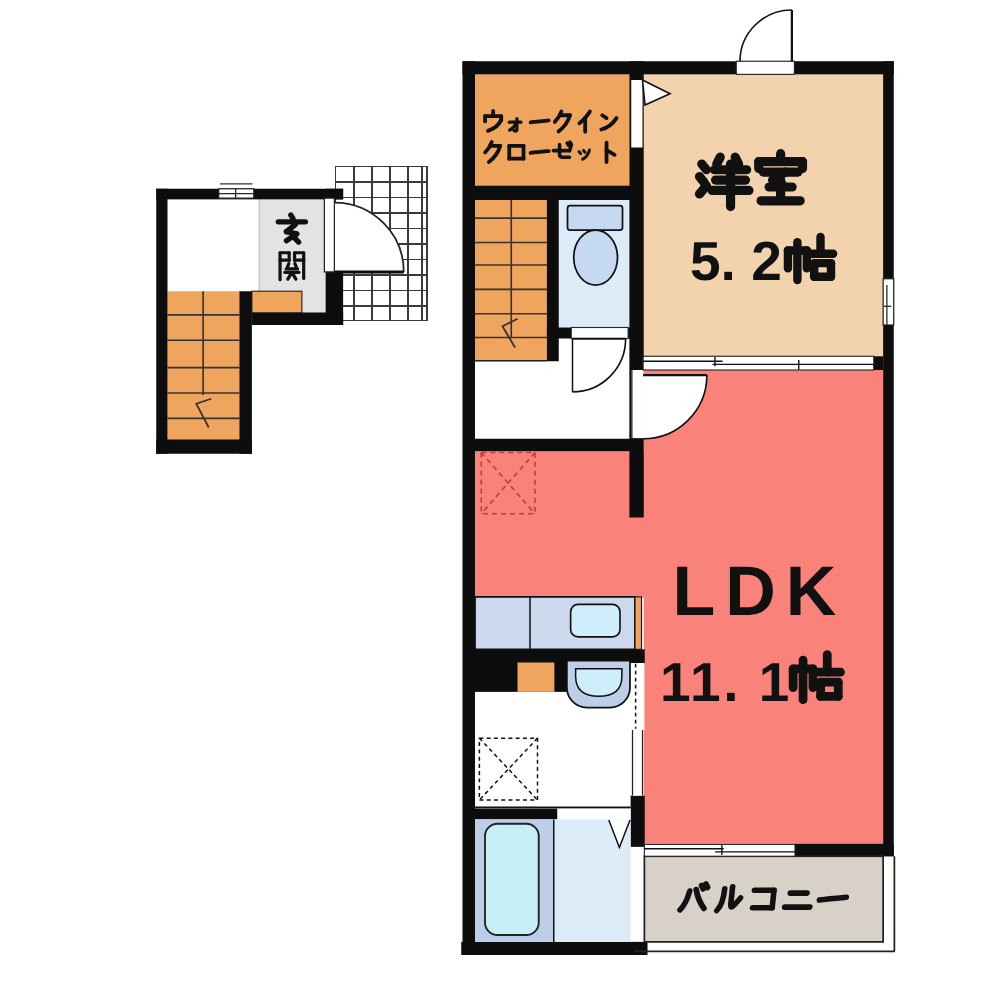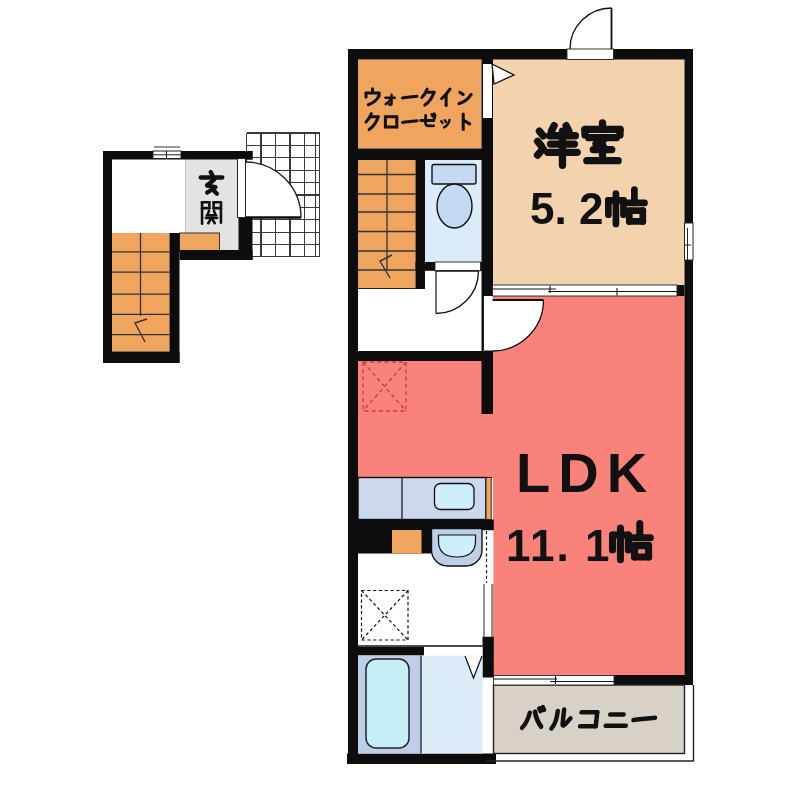--- a/index.html
+++ b/index.html
@@ -1,14 +1,14 @@
 <!DOCTYPE html>
 <html><head><meta charset="utf-8"><style>
 html,body{margin:0;padding:0;background:#fff;}
-#plan{position:relative;width:720px;height:800px;}
+#plan{position:relative;width:720px;height:800px;padding-left:22px;}
 </style></head>
 <body>
 <div id="plan">
 <svg width="800" height="800" viewBox="0 0 800 800" xmlns="http://www.w3.org/2000/svg">
 <defs>
 <symbol id="ggen" viewBox="0 0 100 100" overflow="visible">
           <g fill="none" stroke="#111111" stroke-width="16" stroke-linecap="round" stroke-linejoin="round">
             <path d="M47,4 L53,14"></path>
             <path d="M10,24 H90"></path>
             <path d="M60,32 C50,40 42,46 34,53"></path>

